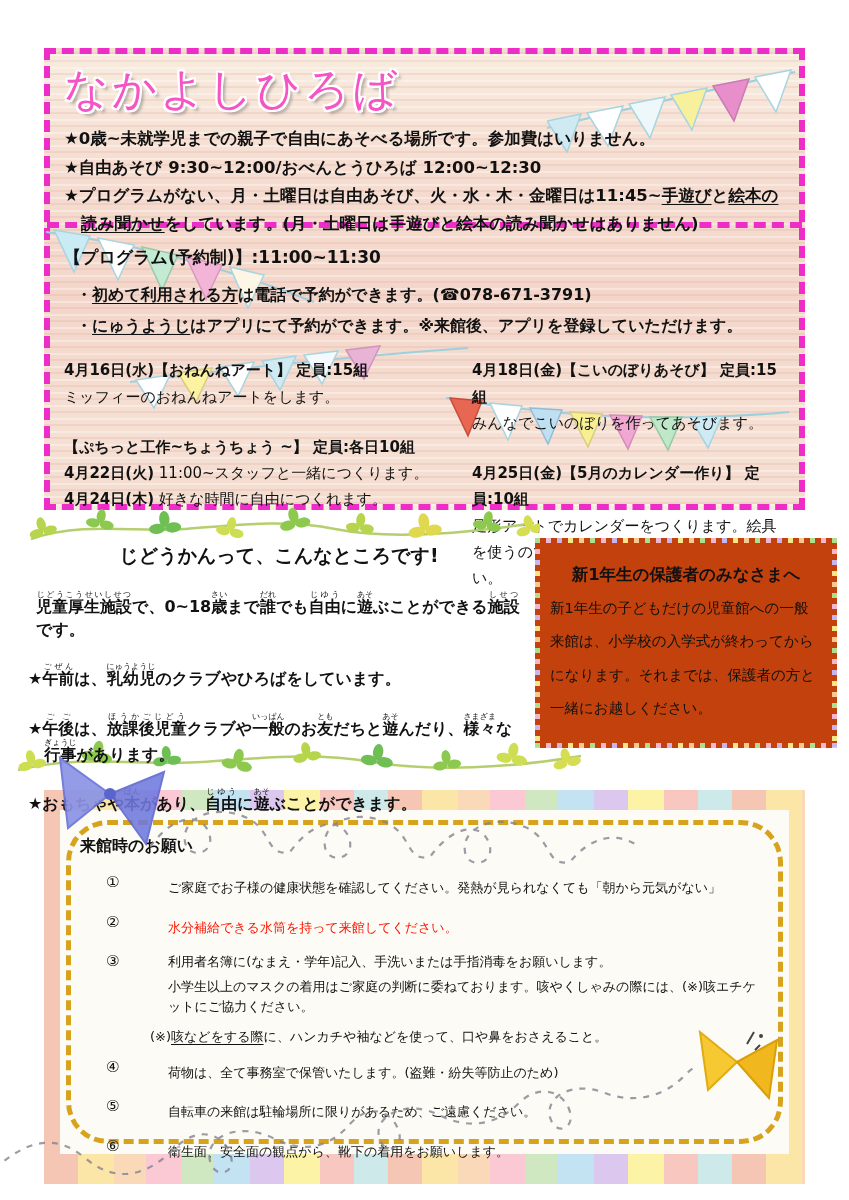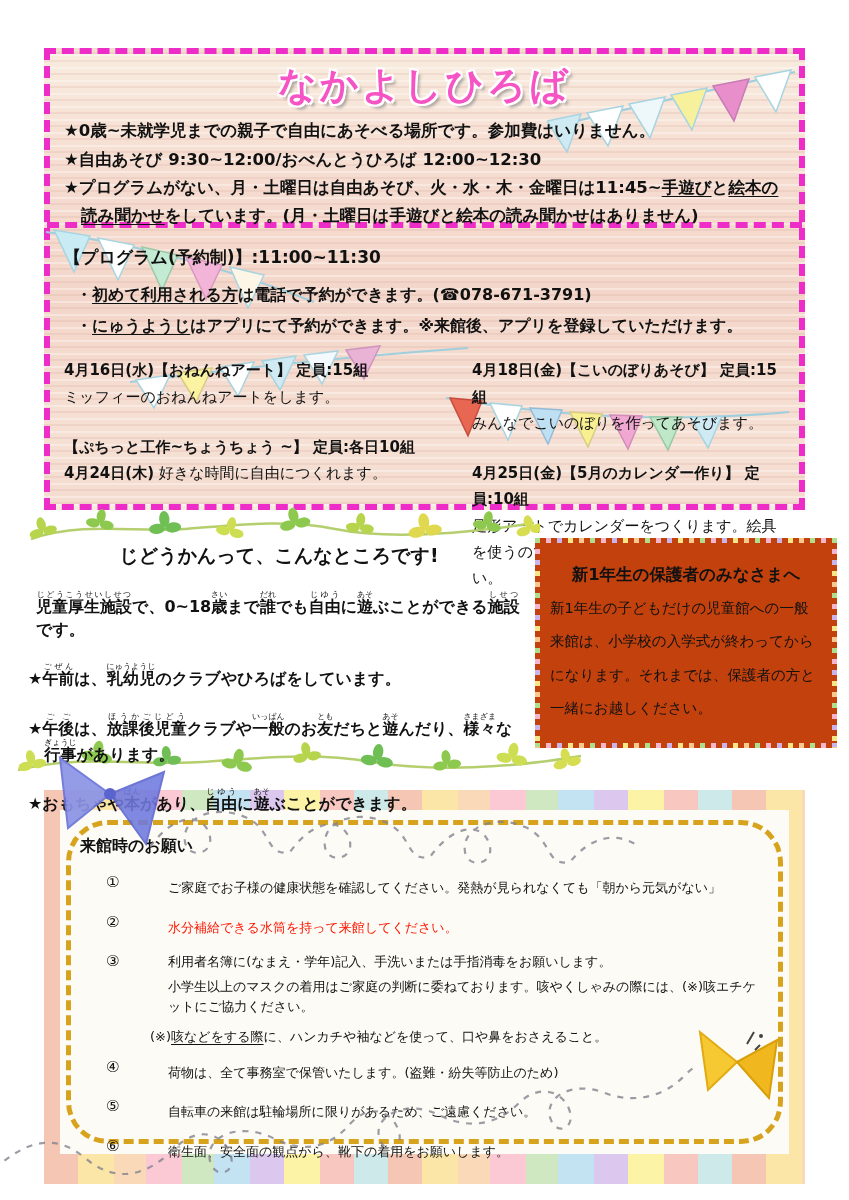--- a/index.html
+++ b/index.html
@@ -14,22 +14,22 @@
   .pink-box {
     position:absolute; left:44px; top:48px; width:761px; height:462px;
     box-sizing:border-box; border:6px dashed #ee2cc8; z-index:1;
     background:
       repeating-linear-gradient(180deg, rgba(255,255,255,.35) 0 2px, rgba(0,0,0,0) 2px 6px, rgba(213,160,150,.20) 6px 8px, rgba(0,0,0,0) 8px 13px),
       linear-gradient(180deg,#f8ecdf 0%, #f6ddd1 25%, #f3d6c9 55%, #f6e0d4 85%, #f4dccf 100%);
   }
   .pink-divider { position:absolute; left:-3px; right:-3px; top:168px; border-top:6px dashed #ee2cc8; }
   .section-a { position:absolute; left:0; right:0; top:0; height:168px; padding:4px 14px; box-sizing:border-box; }
   .flyer-title {
-    position:relative; z-index:2; text-align:center; margin:2px 0 6px;
-    font-size:38px; font-weight:bold; letter-spacing:3px; color:#f653c5;
+    position:relative; z-index:2; text-align:left; margin:2px 0 6px;
+    font-size:44px; font-weight:normal; letter-spacing:3px; color:#f653c5;
     text-shadow:-2px -2px 0 #fff, 2px -2px 0 #fff, -2px 2px 0 #fff, 2px 2px 0 #fff,
                  0 -2px 0 #fff, 0 2px 0 #fff, -2px 0 0 #fff, 2px 0 0 #fff,
                  4px 4px 3px rgba(110,110,110,.55);
   }
   .hero-line { position:relative; z-index:2; font-size:16.5px; font-weight:bold; line-height:1.68; margin:0 0 1px; padding-left:17px; text-indent:-17px; }
   .section-b { position:absolute; left:0; right:0; top:180px; bottom:0; padding:12px 14px 0; box-sizing:border-box; }
   .prog-heading { position:relative; z-index:2; font-size:17px; font-weight:bold; margin:0 0 10px; }
   .prog-bullet { position:relative; z-index:2; font-size:16px; font-weight:bold; line-height:1.95; margin:0; padding-left:12px; }
   .events { position:relative; z-index:2; display:flex; gap:8px; margin-top:16px; }
   .ev-left { width:400px; flex:0 0 auto; }
@@ -141,20 +141,21 @@
 
       <p class="prog-heading">【プログラム(予約制)】:11:00~11:30</p>
       <p class="prog-bullet"><span>・</span><span class="u">初めて利用される方</span><span>は電話で予約ができます。(☎078-671-3791)</span></p>
       <p class="prog-bullet"><span>・</span><span class="u">にゅうようじ</span><span>はアプリにて予約ができます。※来館後、アプリを登録していただけます。</span></p>
 
       <div class="events">
         <div class="ev-left">
           <div class="ev-title">4月16日(水)【おねんねアート】 定員:15組</div>
           <div class="ev-body">ミッフィーのおねんねアートをします。</div>
           <div class="ev-title gap">【ぷちっと工作~ちょうちょう ~】 定員:各日10組</div>
+          <div class="ev-body"><span class="b">4月22日(火)</span><span> 11:00~スタッフと一緒につくります。</span></div>
           <div class="ev-body"><span class="b">4月24日(木)</span><span> 好きな時間に自由につくれます。</span></div>
         </div>
         <div class="ev-right">
           <div class="ev-title">4月18日(金)【こいのぼりあそび】 定員:15組</div>
           <div class="ev-body">みんなでこいのぼりを作ってあそびます。</div>
           <div class="ev-title gap">4月25日(金)【5月のカレンダー作り】 定員:10組</div>
           <div class="ev-body">足形アートでカレンダーをつくります。絵具を使うので、汚れても良い服装できてください。</div>
         </div>
       </div>
     </div>

